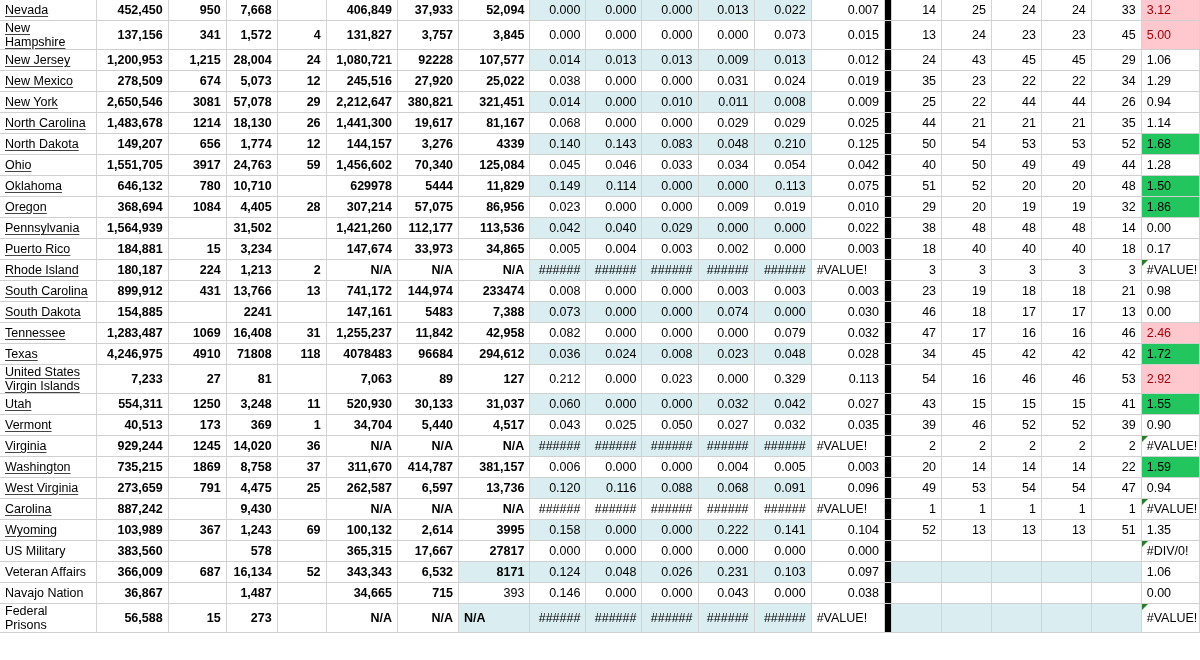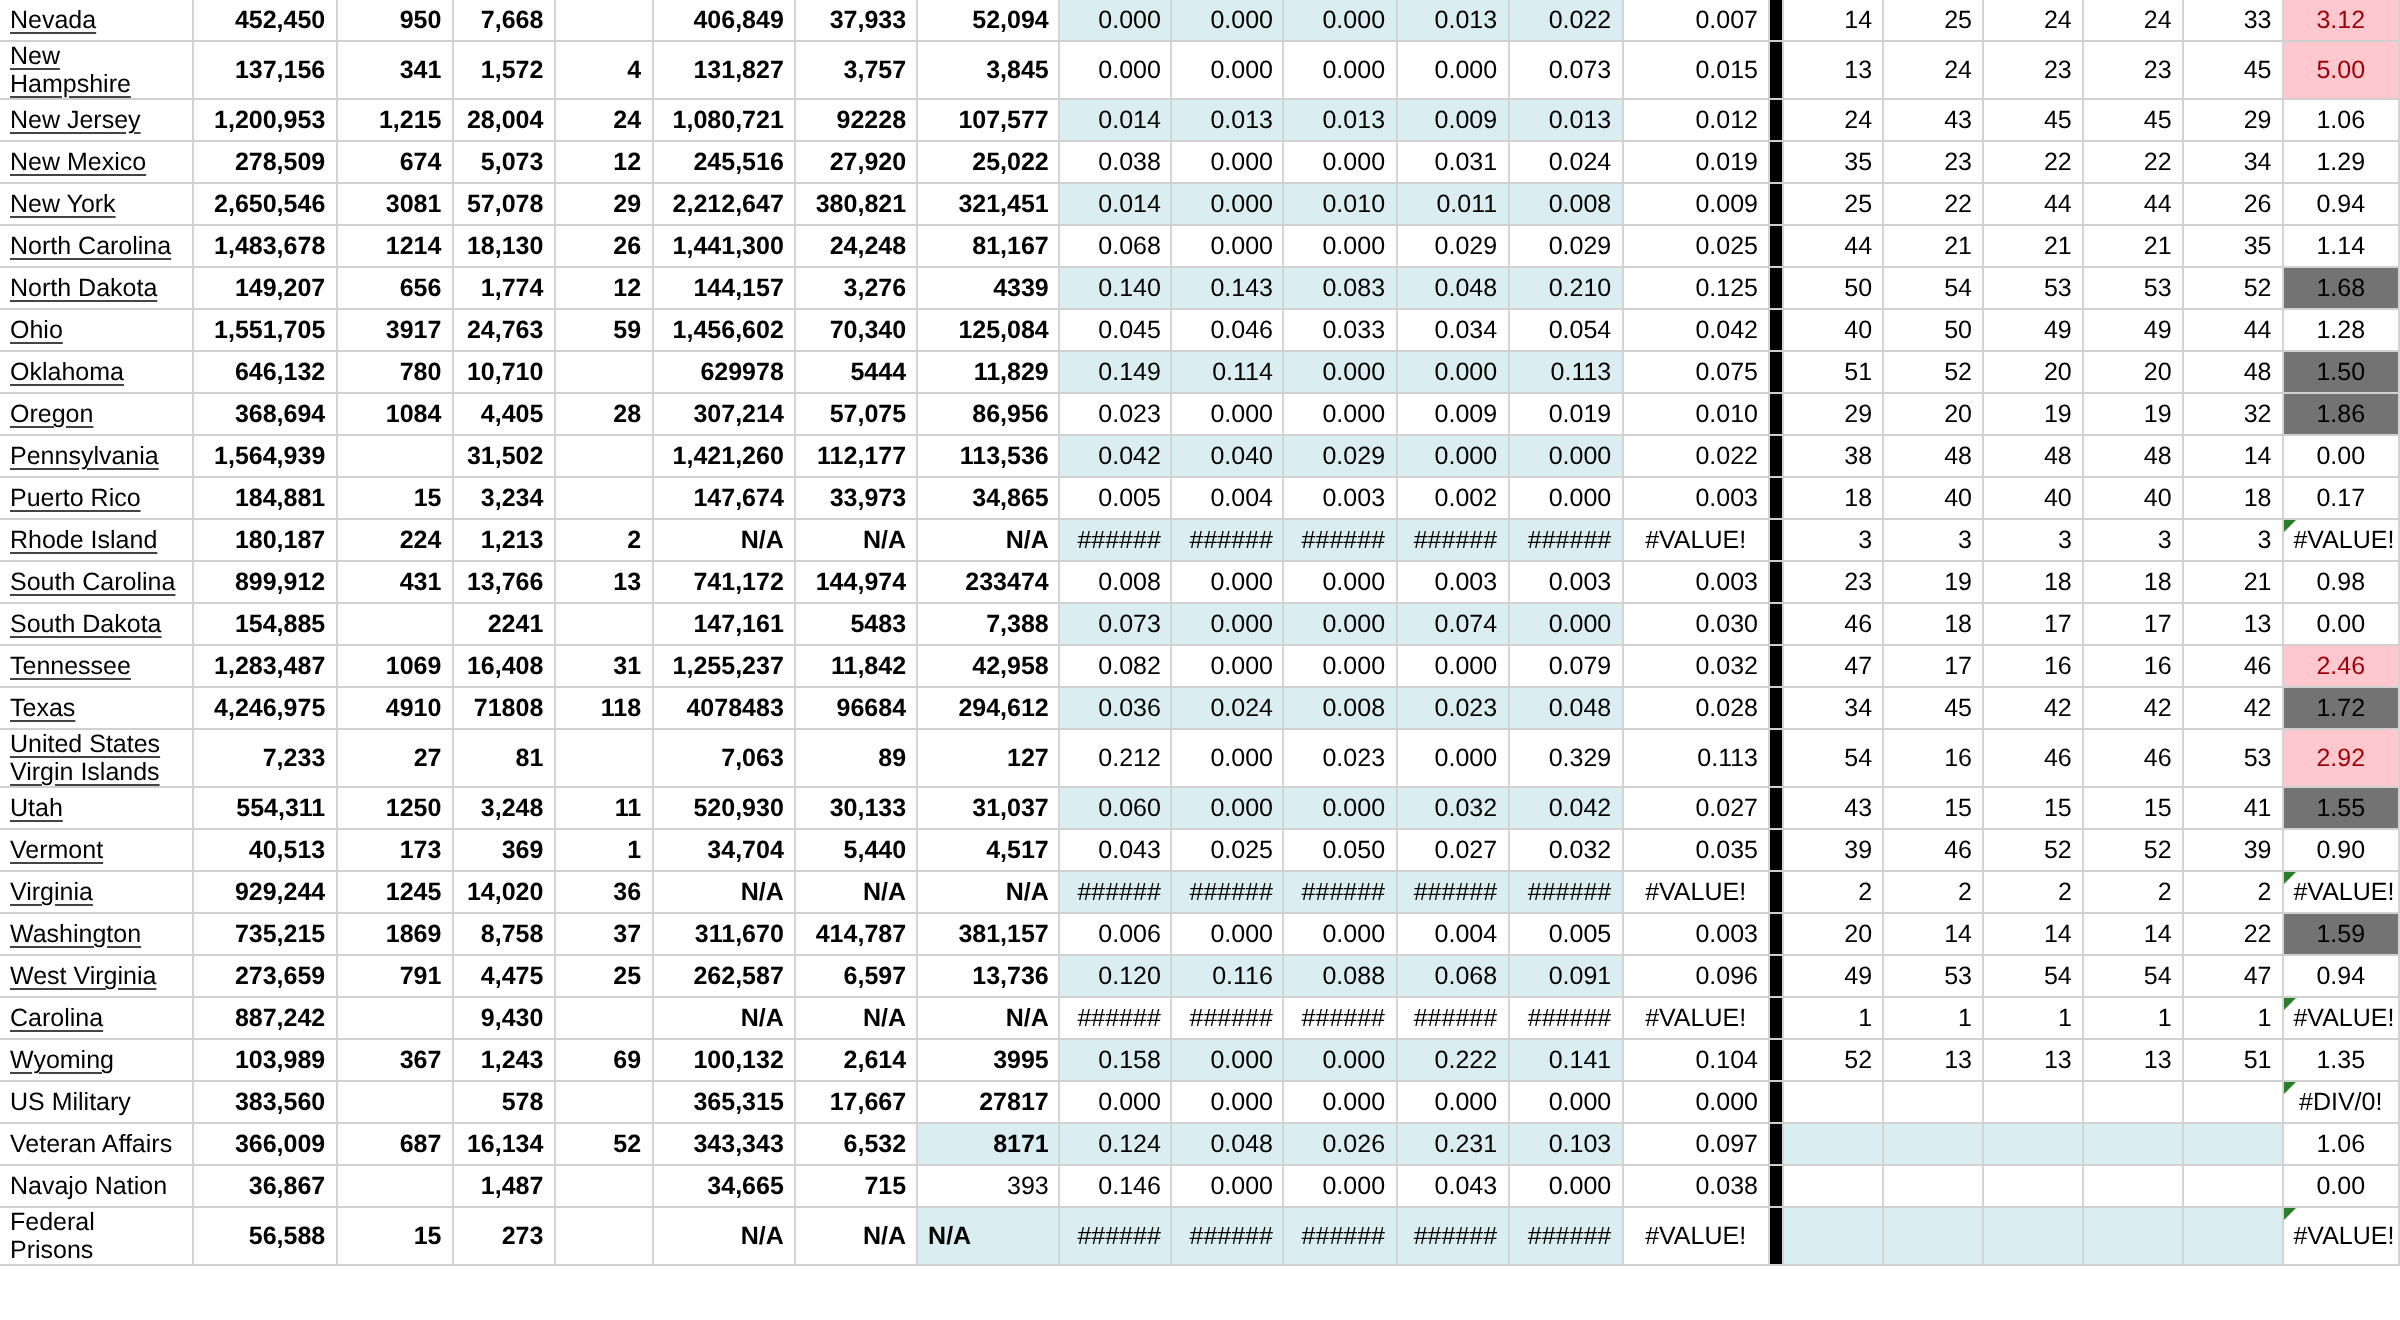--- a/index.html
+++ b/index.html
@@ -58,27 +58,27 @@
   }
   .name .lnk{
     text-decoration:underline;
     text-decoration-color:#444;
     text-underline-offset:2px;
   }
   .num{text-align:right;font-weight:bold;}
   .num.plain{font-weight:normal;}
   .dec{text-align:right;font-weight:normal;}
   .rank{text-align:right;font-weight:normal;}
-  .ctr{text-align:center;font-weight:normal;}
+  .ctr{text-align:left;font-weight:normal;}
   .lft{text-align:left;font-weight:bold;}
 
   
   .band{background:#daeef1;}
   .pink{background:#ffc7ce;color:#9c0006;}
-  .yellow{background:#737373;color:#000;}
+  .yellow{background:#22c55e;color:#000;}
   .blackcell{
     background:#000000;
     border-right:1px solid #000;
     border-bottom:1px solid #000;
     padding:0;
   }
   
   .tri::before{
     content:"";
     position:absolute;
@@ -243,21 +243,21 @@
           <td class="rank">26</td>
           <td class="ctr">0.94</td>
         </tr>
         <tr>
           <td class="name"><span class="lnk">North Carolina</span></td>
           <td class="num">1,483,678</td>
           <td class="num">1214</td>
           <td class="num">18,130</td>
           <td class="num">26</td>
           <td class="num">1,441,300</td>
-          <td class="num">24,248</td>
+          <td class="num">19,617</td>
           <td class="num">81,167</td>
           <td class="dec">0.068</td>
           <td class="dec">0.000</td>
           <td class="dec">0.000</td>
           <td class="dec">0.029</td>
           <td class="dec triR">0.029</td>
           <td class="dec">0.025</td>
           <td class="blackcell"></td>
           <td class="rank">44</td>
           <td class="rank">21</td>

